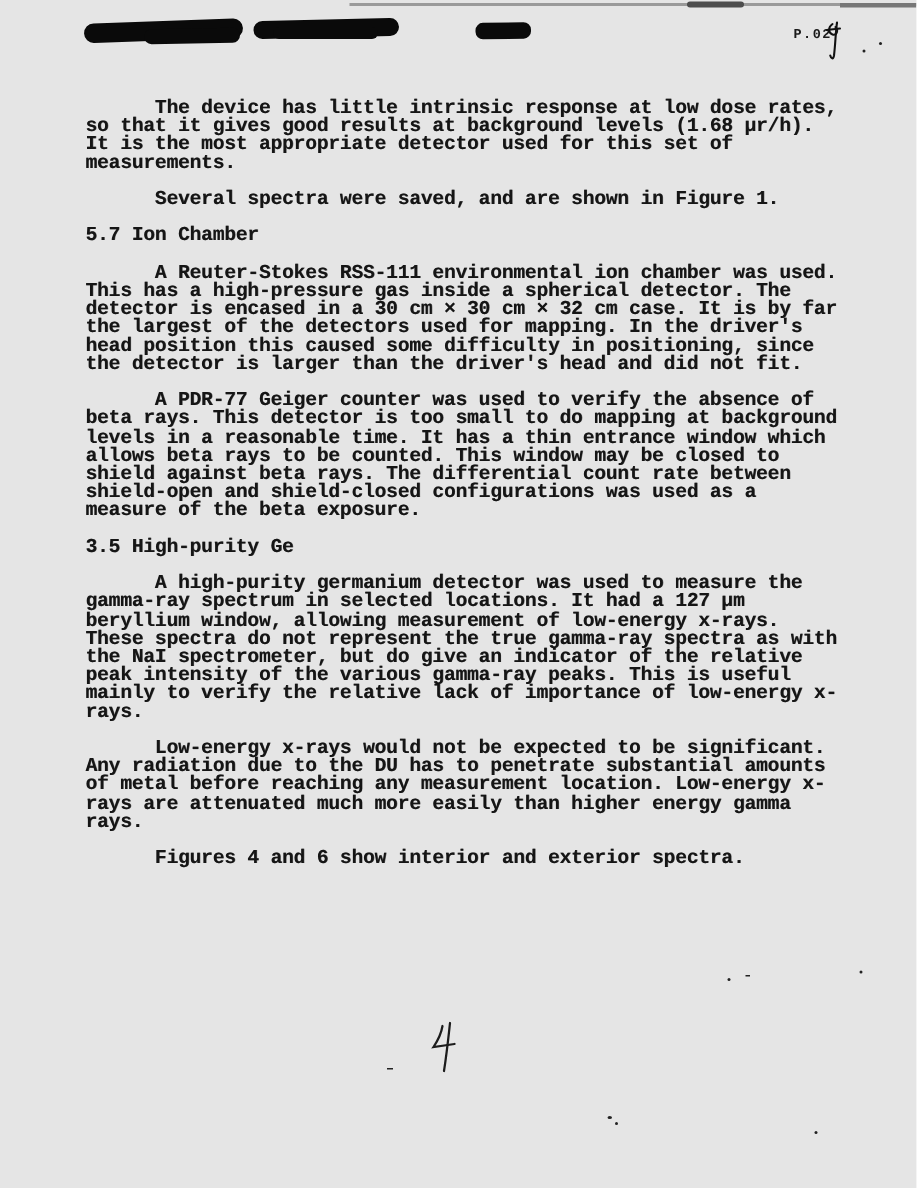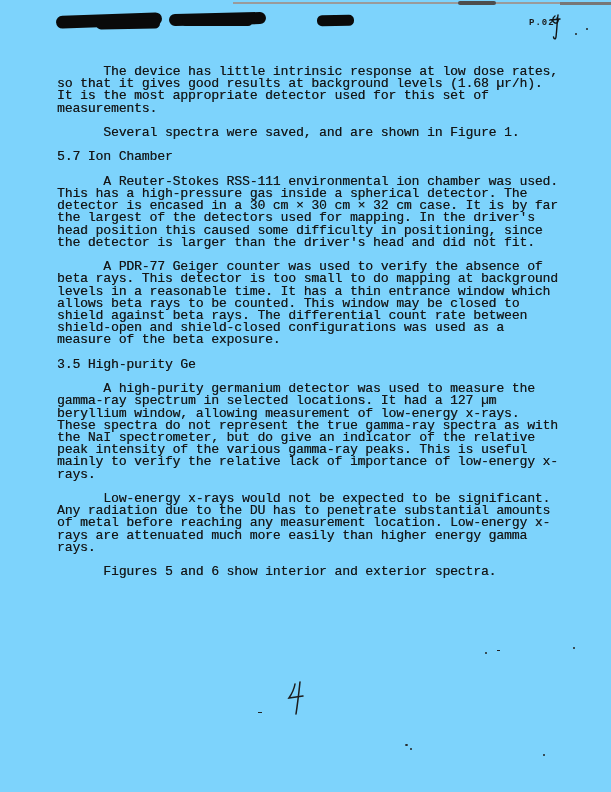--- a/index.html
+++ b/index.html
@@ -4,21 +4,21 @@
 <style>
   html, body {
     margin: 0;
     padding: 0;
     background: #ffffff;
   }
   .page {
     position: relative;
     width: 611px;
     height: 792px;
-    background: #7dd3fc;
+    background: #e5e5e5;
     overflow: hidden;
     font-family: "Liberation Mono", "DejaVu Sans Mono", monospace;
     color: #151515;
   }
   
   .scanline {
     position: absolute;
     top: 2px; left: 233px;
     width: 378px; height: 2px;
     background: #9a9a9a;
@@ -62,21 +62,21 @@
   .doc-body {
     position: absolute;
     left: 57px;
     top: 66px;
     width: 520px;
   }
   .block {
     white-space: pre;
     font-size: 13.1px;
     line-height: 12.2px;
-    font-weight: 400;
+    font-weight: 700;
     letter-spacing: -0.15px;
     margin: 0 0 12.2px 0;
     text-shadow: 0.3px 0 0 rgba(0,0,0,0.55);
   }
   
   .page-number {
     position: absolute;
     left: 286px; top: 681px;
     width: 22px; height: 38px;
   }
@@ -138,21 +138,21 @@
 These spectra do not represent the true gamma-ray spectra as with
 the NaI spectrometer, but do give an indicator of the relative
 peak intensity of the various gamma-ray peaks. This is useful
 mainly to verify the relative lack of importance of low-energy x-
 rays.</div>
     <div class="block para">      Low-energy x-rays would not be expected to be significant.
 Any radiation due to the DU has to penetrate substantial amounts
 of metal before reaching any measurement location. Low-energy x-
 rays are attenuated much more easily than higher energy gamma
 rays.</div>
-    <div class="block para">      Figures 5 and 6 show interior and exterior spectra.</div>
+    <div class="block para">      Figures 4 and 6 show interior and exterior spectra.</div>
   </div>
 
   <svg class="page-number" width="22" height="38" viewBox="0 0 22 38" role="img" aria-label="4">
     <g fill="none" stroke="#1c1c1c" stroke-width="1.5" stroke-linecap="round">
       <path d="M9 3 C8 9 5 14 3 17 L17 15"></path>
       <path d="M14 1 C13 10 12 20 10 33"></path>
     </g>
   </svg>
 
   <div class="speck" style="left:575px; top:33px; width:2px; height:2px;"></div>

